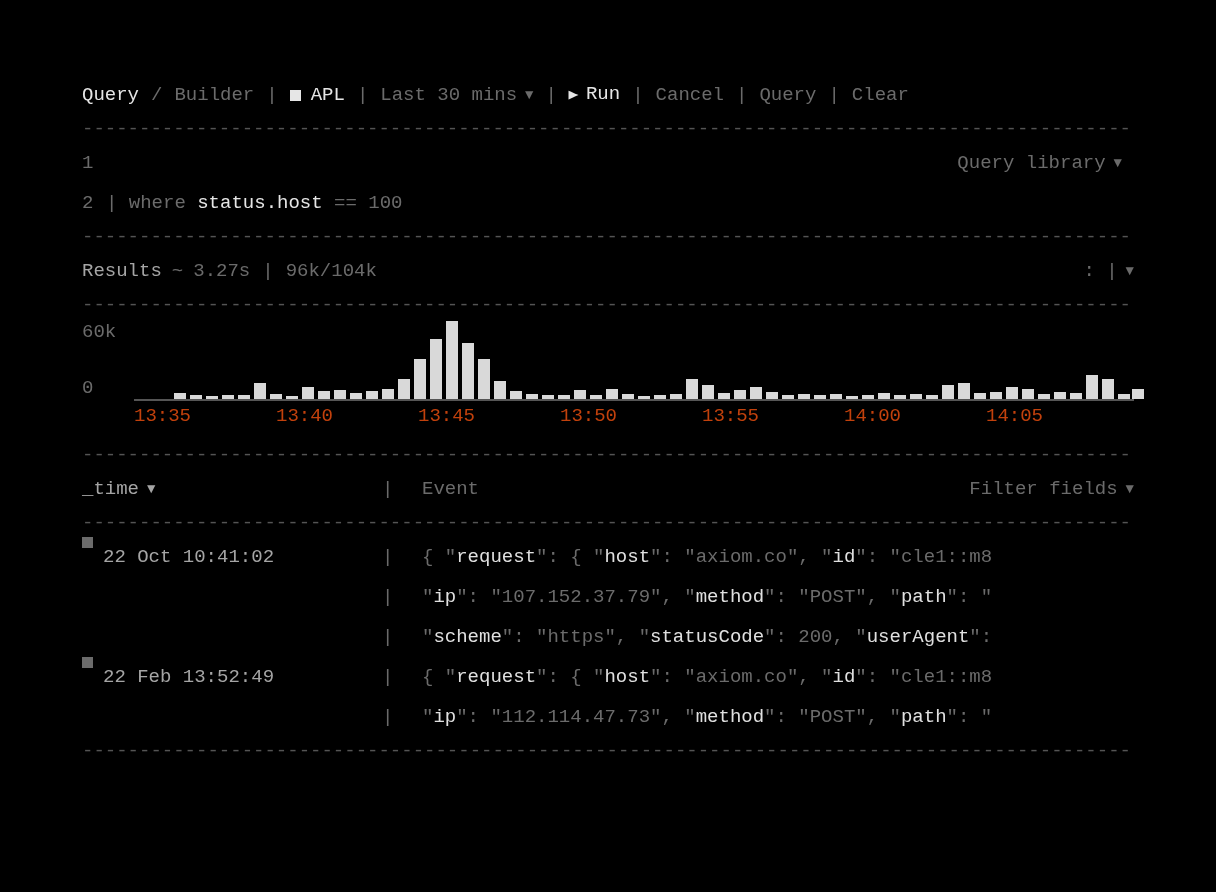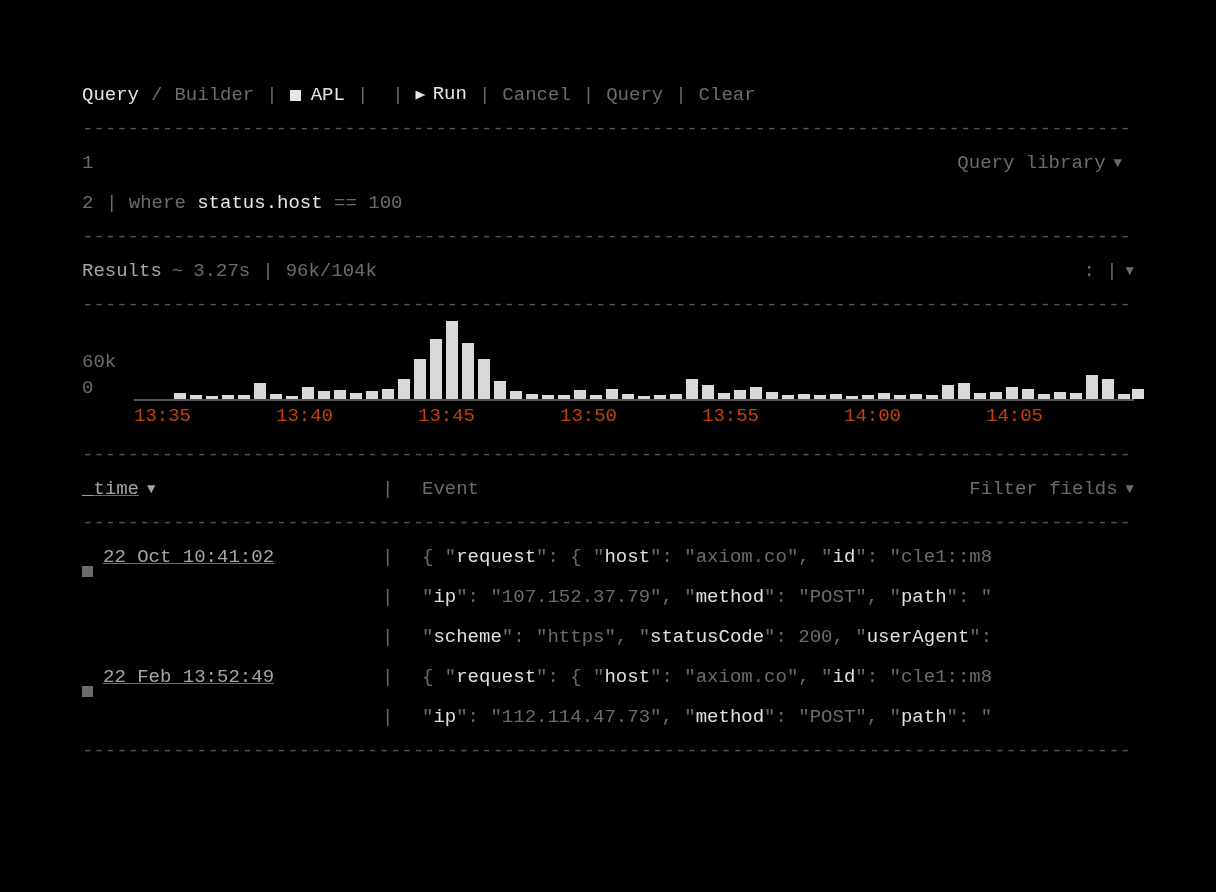--- a/index.html
+++ b/index.html
@@ -68,21 +68,21 @@
 
   
   .chart-wrap {
     display: flex;
     align-items: stretch;
     height: 82px;
   }
   .chart-ylabels {
     display: flex;
     flex-direction: column;
-    justify-content: flex-end;
+    justify-content: space-between;
     width: 52px;
     color: #6b6b6b;
     font-size: 19px;
   }
   .chart-ylabels span { height: 26px; line-height: 26px; }
   .chart-area {
     position: relative;
     flex: 1;
     height: 82px;
     border-bottom: 2px solid #555;
@@ -98,39 +98,42 @@
     margin-left: 52px;
     margin-top: 4px;
     color: #c2410c;
     font-size: 19px;
   }
   .xticks span { width: 142px; }
 
   
   .evt-hdr { display: flex; height: 40px; line-height: 40px; }
   .evt-row { display: flex; height: 40px; line-height: 40px; }
-  .col-time { width: 300px; display: flex; align-items: flex-end; text-decoration: underline; }
+  .col-time { width: 300px; display: flex; align-items: flex-start; }
   .col-pipe { width: 40px; text-align: left; color: #6b6b6b; }
   .col-event { flex: 1; overflow: hidden; white-space: nowrap; }
   .key { color: #e0e0e0; }
 </style>
 </head>
 <body>
 
 <div class="panel">
 
   <div class="row">
     <span class="white">Query</span>
     <span class="dim sep">/</span>
     <span class="dim">Builder</span>
     <span class="dim sep">|</span>
     <span class="white">
       <span class="sq"></span><span>APL</span>
     </span>
     <span class="dim sep">|</span>
+    <span class="dim">
+      <span>Last 30 mins</span><span class="tri-down">▼</span>
+    </span>
     <span class="dim sep">|</span>
     <span class="white">
       <span class="tri-right">▶</span><span>Run</span>
     </span>
     <span class="dim sep">|</span>
     <span class="dim">Cancel</span>
     <span class="dim sep">|</span>
     <span class="dim">Query</span>
     <span class="dim sep">|</span>
     <span class="dim">Clear</span>

